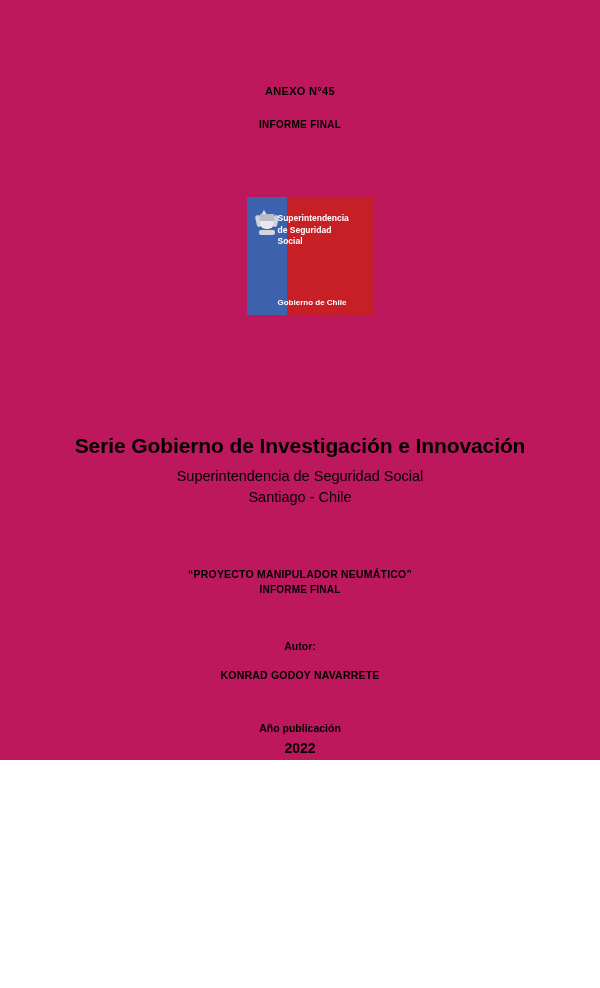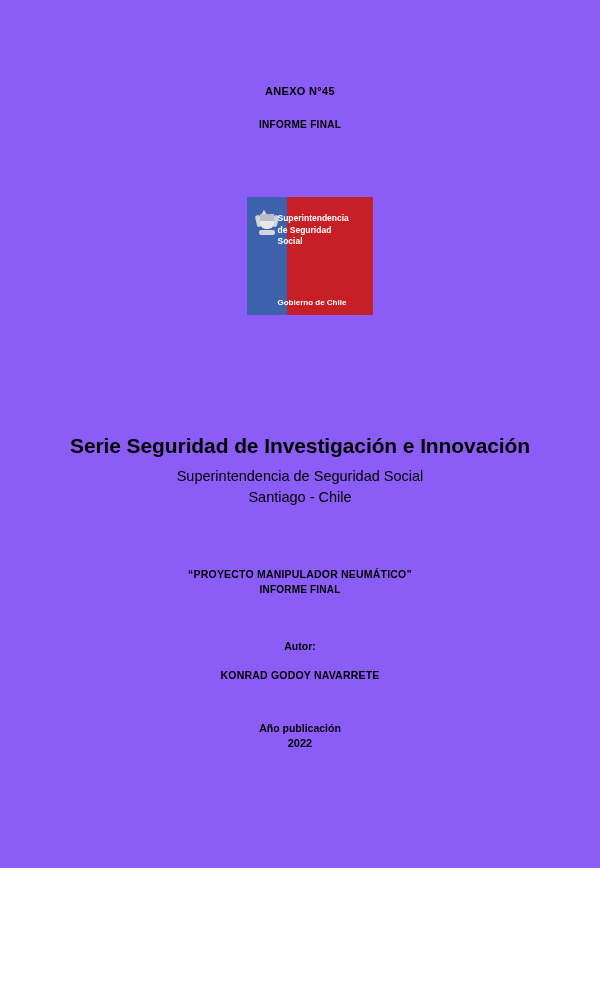--- a/index.html
+++ b/index.html
@@ -10,22 +10,22 @@
     width: 600px;
     height: 988px;
     background: #ffffff;
     font-family: "Liberation Sans", sans-serif;
     color: #000000;
     overflow: hidden;
   }
   .page {
     position: relative;
     width: 600px;
-    height: 868px;
-    background: #8b5cf6;
+    height: 760px;
+    background: #be185d;
   }
   .header-block {
     text-align: center;
     padding-top: 84px;
   }
   .annex-line {
     font-size: 11px;
     font-weight: bold;
     letter-spacing: 0.3px;
     line-height: 14px;
@@ -194,23 +194,24 @@
   .pub-block {
     text-align: center;
     margin-top: 38px;
   }
   .pub-label {
     font-size: 10.5px;
     font-weight: bold;
     line-height: 15px;
   }
   .pub-year {
-    font-size: 11px;
-    font-weight: bold;
-    line-height: 15px;
+    font-size: 14px;
+    font-weight: bold;
+    line-height: 15px;
+    margin-top: 5px;
   }
 </style>
 </head>
 <body>
 
 <div class="page">
 
   <div class="header-block">
     <div class="annex-line">ANEXO N°45</div>
     <div class="report-line">INFORME FINAL</div>
@@ -231,21 +232,21 @@
       <div class="logo-title">
         <div>Superintendencia</div>
         <div>de Seguridad</div>
         <div>Social</div>
       </div>
       <div class="logo-gov">Gobierno de Chile</div>
     </div>
   </div>
 
   <div class="series-block">
-    <div class="series-title">Serie Seguridad de Investigación e Innovación</div>
+    <div class="series-title">Serie Gobierno de Investigación e Innovación</div>
     <div class="series-sub1">Superintendencia de Seguridad Social</div>
     <div class="series-sub2">Santiago - Chile</div>
   </div>
 
   <div class="project-block">
     <div class="project-name">“PROYECTO MANIPULADOR NEUMÁTICO”</div>
     <div class="project-report">INFORME FINAL</div>
   </div>
 
   <div class="author-block">

